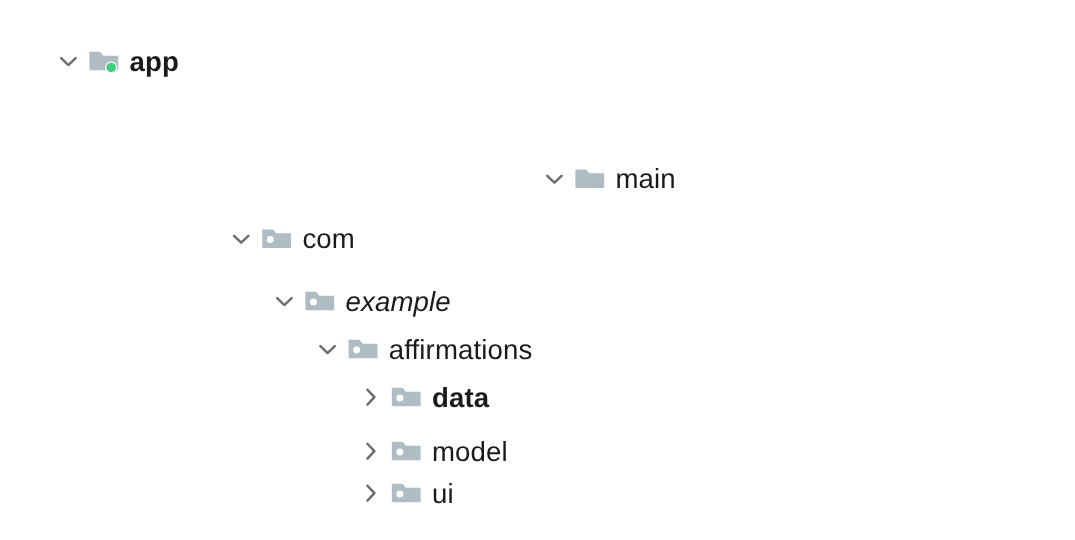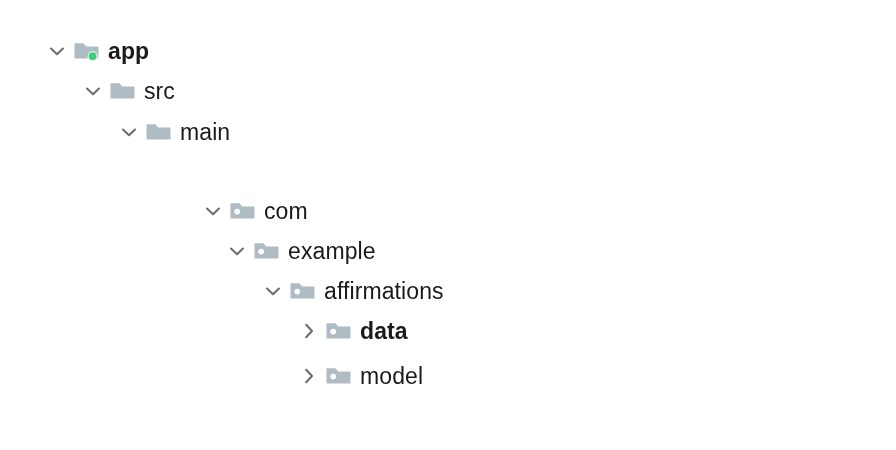--- a/index.html
+++ b/index.html
@@ -82,64 +82,50 @@
       </div>
       <div class="node-icon">
         <svg width="26" height="22" viewBox="0 0 26 22">
           <path d="M0.5 3.2 L9.5 3.2 L12.2 6.4 L24.5 6.4 L24.5 18.6 L0.5 18.6 Z" fill="#AFBCC4"></path>
           <circle cx="18.6" cy="16.2" r="5.0" fill="#ffffff"></circle>
           <circle cx="18.6" cy="16.2" r="4.0" fill="#3DD07F"></circle>
         </svg>
       </div>
       <span class="label bold">app</span>
     </div>
-    <div class="row" style="top: 43px;">
-      <div style="width: 78px; flex: 0 0 78px; height: 1px;"></div>
-      <div class="toggle">
-        <svg width="22" height="22" viewBox="0 0 22 22">
-          <path d="M5 8.5 L11 14.2 L17 8.5" fill="none" stroke="#6E6E6E" stroke-width="2.1" stroke-linecap="round" stroke-linejoin="round"></path>
-        </svg>
-      </div>
-      <div class="node-icon">
-        <svg width="26" height="22" viewBox="0 0 26 22">
-          <path d="M0.5 3.2 L9.5 3.2 L12.2 6.4 L24.5 6.4 L24.5 18.6 L0.5 18.6 Z" fill="#AFBCC4"></path>
-        </svg>
-      </div>
-      <span class="label">src</span>
-    </div>
-    <div class="row" style="top: 84px;">
+    <div class="row" style="top: 101px; justify-content: center;">
       <div style="width: 114px; flex: 0 0 114px; height: 1px;"></div>
       <div class="toggle">
         <svg width="22" height="22" viewBox="0 0 22 22">
           <path d="M5 8.5 L11 14.2 L17 8.5" fill="none" stroke="#6E6E6E" stroke-width="2.1" stroke-linecap="round" stroke-linejoin="round"></path>
         </svg>
       </div>
       <div class="node-icon">
         <svg width="26" height="22" viewBox="0 0 26 22">
           <path d="M0.5 3.2 L9.5 3.2 L12.2 6.4 L24.5 6.4 L24.5 18.6 L0.5 18.6 Z" fill="#AFBCC4"></path>
         </svg>
       </div>
       <span class="label">main</span>
     </div>
-    <div class="row" style="top: 163px; padding-left: 12px;">
+    <div class="row" style="top: 151px;">
       <div style="width: 186px; flex: 0 0 186px; height: 1px;"></div>
       <div class="toggle">
         <svg width="22" height="22" viewBox="0 0 22 22">
           <path d="M5 8.5 L11 14.2 L17 8.5" fill="none" stroke="#6E6E6E" stroke-width="2.1" stroke-linecap="round" stroke-linejoin="round"></path>
         </svg>
       </div>
       <div class="node-icon">
         <svg width="26" height="22" viewBox="0 0 26 22">
           <path d="M0.5 3.2 L9.5 3.2 L12.2 6.4 L24.5 6.4 L24.5 18.6 L0.5 18.6 Z" fill="#AFBCC4"></path>
           <circle cx="7.2" cy="11.6" r="2.9" fill="#ffffff"></circle>
         </svg>
       </div>
       <span class="label">com</span>
     </div>
-    <div class="row" style="top: 203px;">
+    <div class="row" style="top: 203px; font-style: italic;">
       <div style="width: 222px; flex: 0 0 222px; height: 1px;"></div>
       <div class="toggle">
         <svg width="22" height="22" viewBox="0 0 22 22">
           <path d="M5 8.5 L11 14.2 L17 8.5" fill="none" stroke="#6E6E6E" stroke-width="2.1" stroke-linecap="round" stroke-linejoin="round"></path>
         </svg>
       </div>
       <div class="node-icon">
         <svg width="26" height="22" viewBox="0 0 26 22">
           <path d="M0.5 3.2 L9.5 3.2 L12.2 6.4 L24.5 6.4 L24.5 18.6 L0.5 18.6 Z" fill="#AFBCC4"></path>
           <circle cx="7.2" cy="11.6" r="2.9" fill="#ffffff"></circle>
@@ -185,13 +171,28 @@
         </svg>
       </div>
       <div class="node-icon">
         <svg width="26" height="22" viewBox="0 0 26 22">
           <path d="M0.5 3.2 L9.5 3.2 L12.2 6.4 L24.5 6.4 L24.5 18.6 L0.5 18.6 Z" fill="#AFBCC4"></path>
           <circle cx="7.2" cy="11.6" r="2.9" fill="#ffffff"></circle>
         </svg>
       </div>
       <span class="label">model</span>
     </div>
+    <div class="row" style="top: 363px;">
+      <div style="width: 294px; flex: 0 0 294px; height: 1px;"></div>
+      <div class="toggle">
+        <svg width="22" height="22" viewBox="0 0 22 22">
+          <path d="M8.2 4.8 L14 11 L8.2 17.2" fill="none" stroke="#6E6E6E" stroke-width="2.1" stroke-linecap="round" stroke-linejoin="round"></path>
+        </svg>
+      </div>
+      <div class="node-icon">
+        <svg width="26" height="22" viewBox="0 0 26 22">
+          <path d="M0.5 3.2 L9.5 3.2 L12.2 6.4 L24.5 6.4 L24.5 18.6 L0.5 18.6 Z" fill="#AFBCC4"></path>
+          <circle cx="7.2" cy="11.6" r="2.9" fill="#ffffff"></circle>
+        </svg>
+      </div>
+      <span class="label">ui</span>
+    </div>
   </div>
 
 </body></html>

